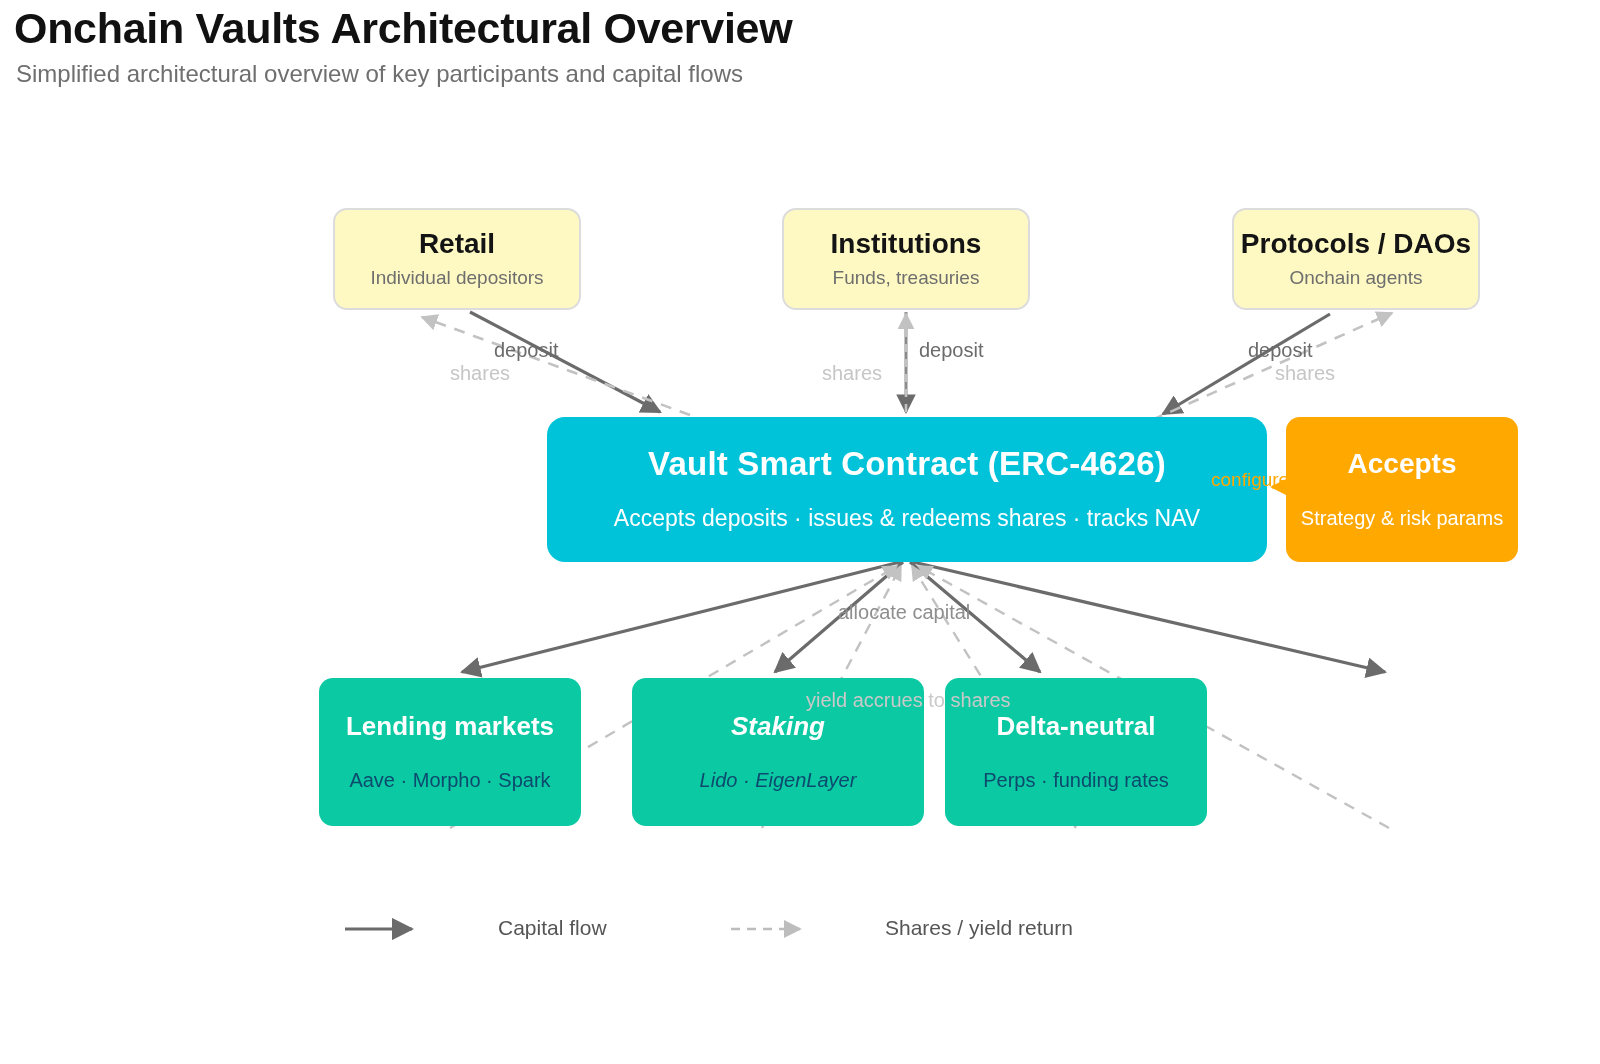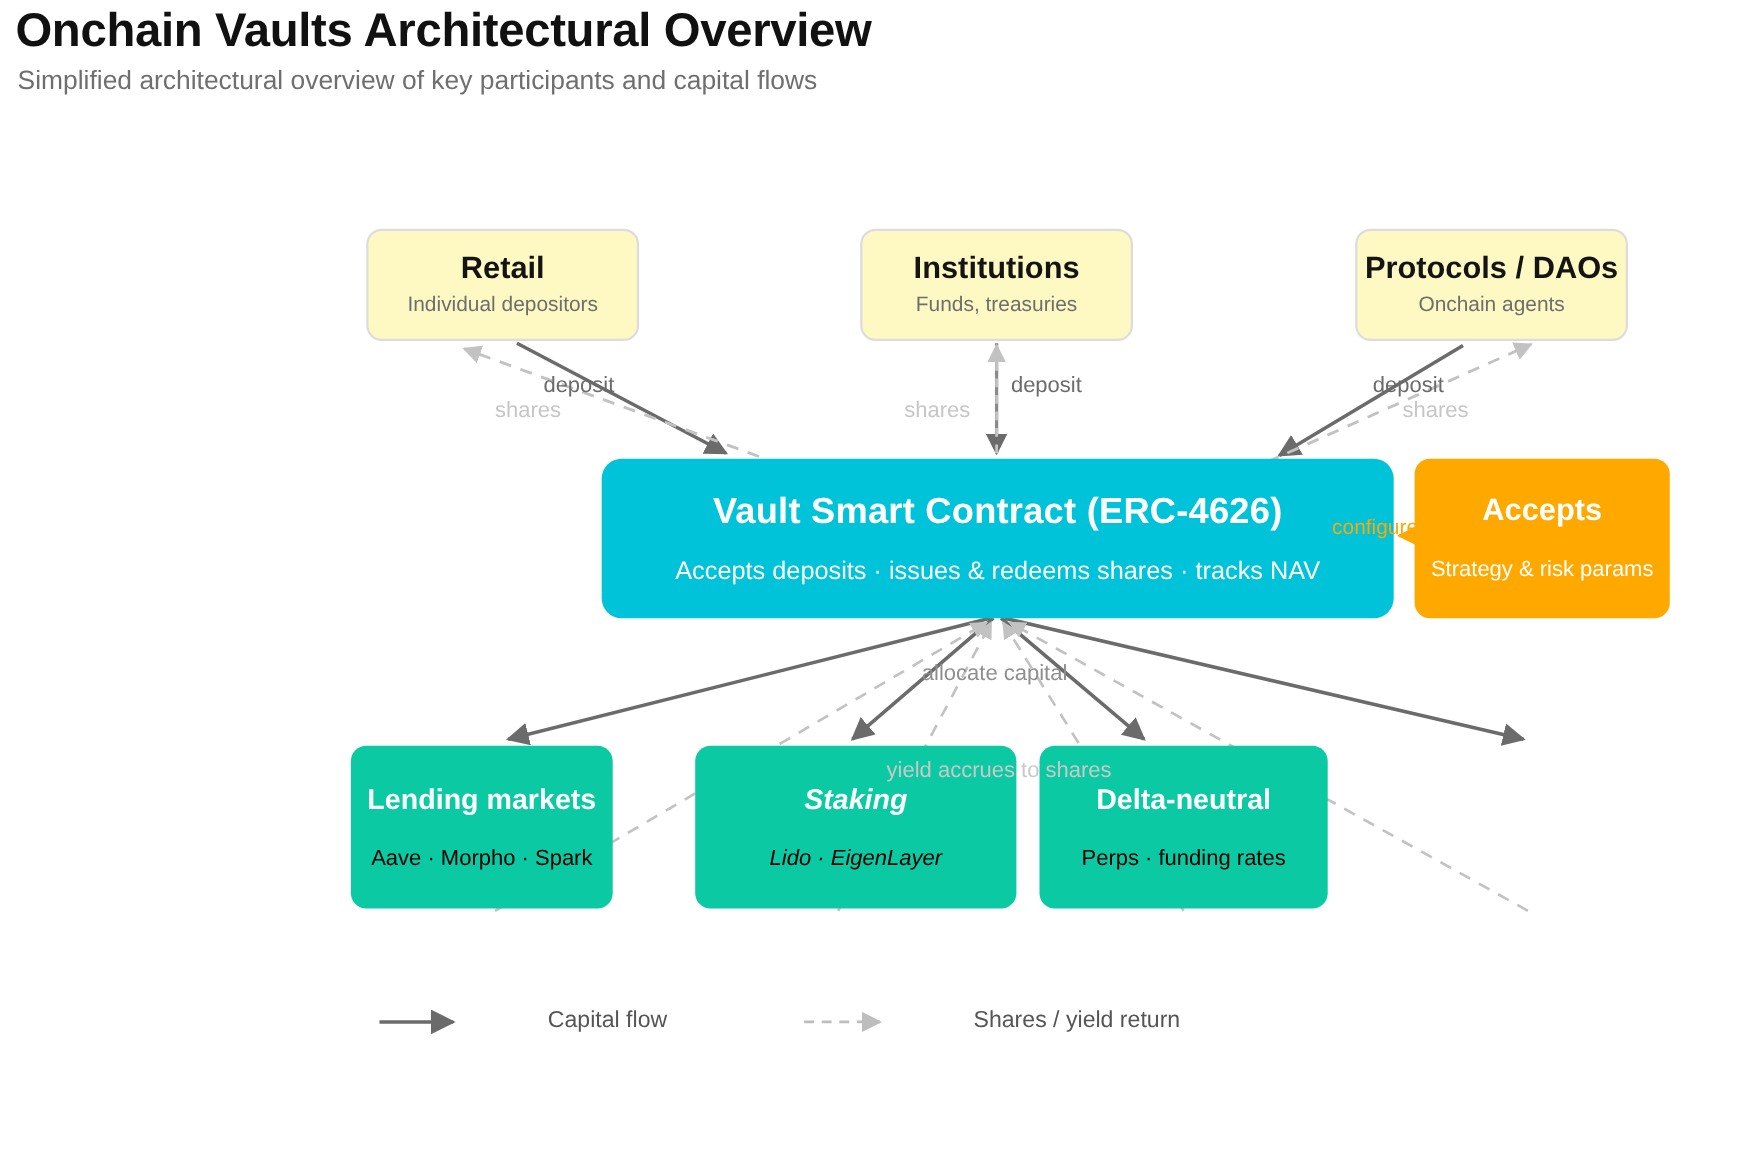--- a/index.html
+++ b/index.html
@@ -61,21 +61,21 @@
     border-radius: 14px;
   }
   .node-curator .n-title { font-size: 28px; color: #ffffff; }
   .node-curator .n-sub { font-size: 20px; color: #ffffff; margin-top: 26px; }
 
   .node-strategy {
     background: #0bc9a2;
     border-radius: 14px;
   }
   .node-strategy .n-title { font-size: 26px; color: #ffffff; }
-  .node-strategy .n-sub { font-size: 20px; color: #000000; margin-top: 28px; }
+  .node-strategy .n-sub { font-size: 20px; color: #0c4a6e; margin-top: 28px; }
 
   
   .edge-label {
     position: absolute;
     font-size: 20px;
     white-space: nowrap;
     pointer-events: none;
   }
   .lbl-solid { color: #6b6b6b; }
   .lbl-dash  { color: #c6c6c6; }
@@ -166,21 +166,21 @@
   <div class="node node-vault" style="left:547px; top:417px; width:720px; height:145px;">
     <div class="n-title">Vault Smart Contract  (ERC-4626)</div>
     <div class="n-sub">Accepts deposits  ·  issues &amp; redeems shares  ·  tracks NAV</div>
   </div>
 
   <div class="node node-curator" style="left:1286px; top:417px; width:232px; height:145px;">
     <div class="n-title">Accepts</div>
     <div class="n-sub">Strategy &amp; risk params</div>
   </div>
 
-  <div class="node node-strategy" style="left:319px; top:678px; width:238px; height:148px;">
+  <div class="node node-strategy" style="left:319px; top:678px; width:262px; height:148px;">
     <div class="n-title">Lending markets</div>
     <div class="n-sub">Aave · Morpho · Spark</div>
   </div>
 
   <div class="node node-strategy" style="left:632px; top:678px; width:292px; height:148px;font-style:italic;">
     <div class="n-title">Staking</div>
     <div class="n-sub">Lido · EigenLayer</div>
   </div>
 
   <div class="node node-strategy" style="left:945px; top:678px; width:262px; height:148px;">

